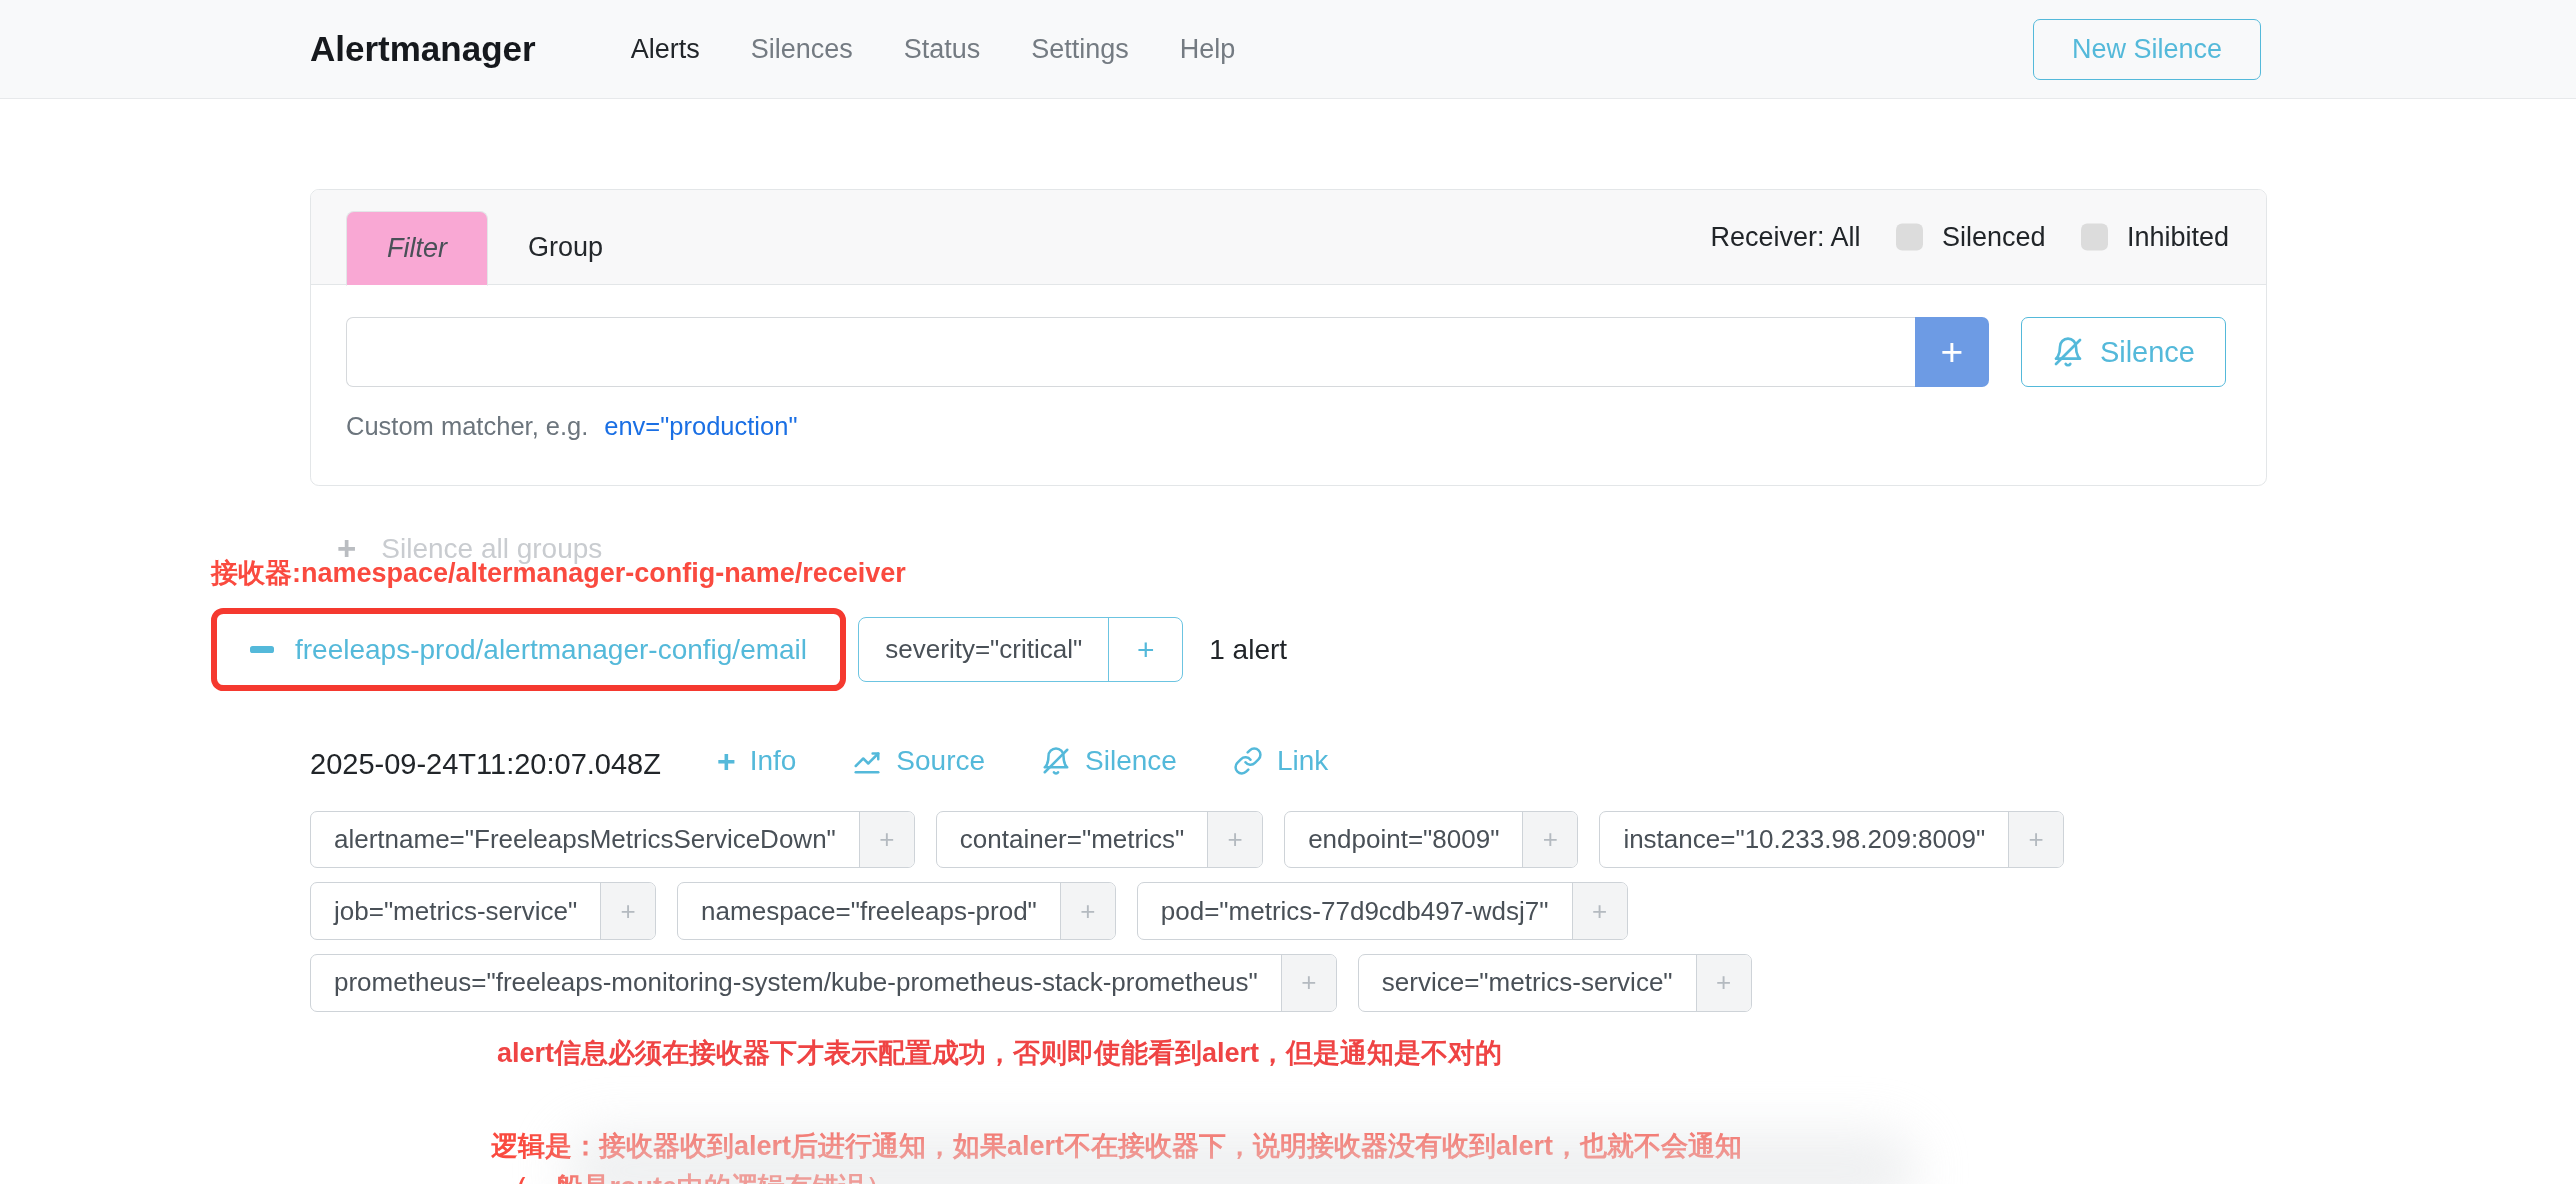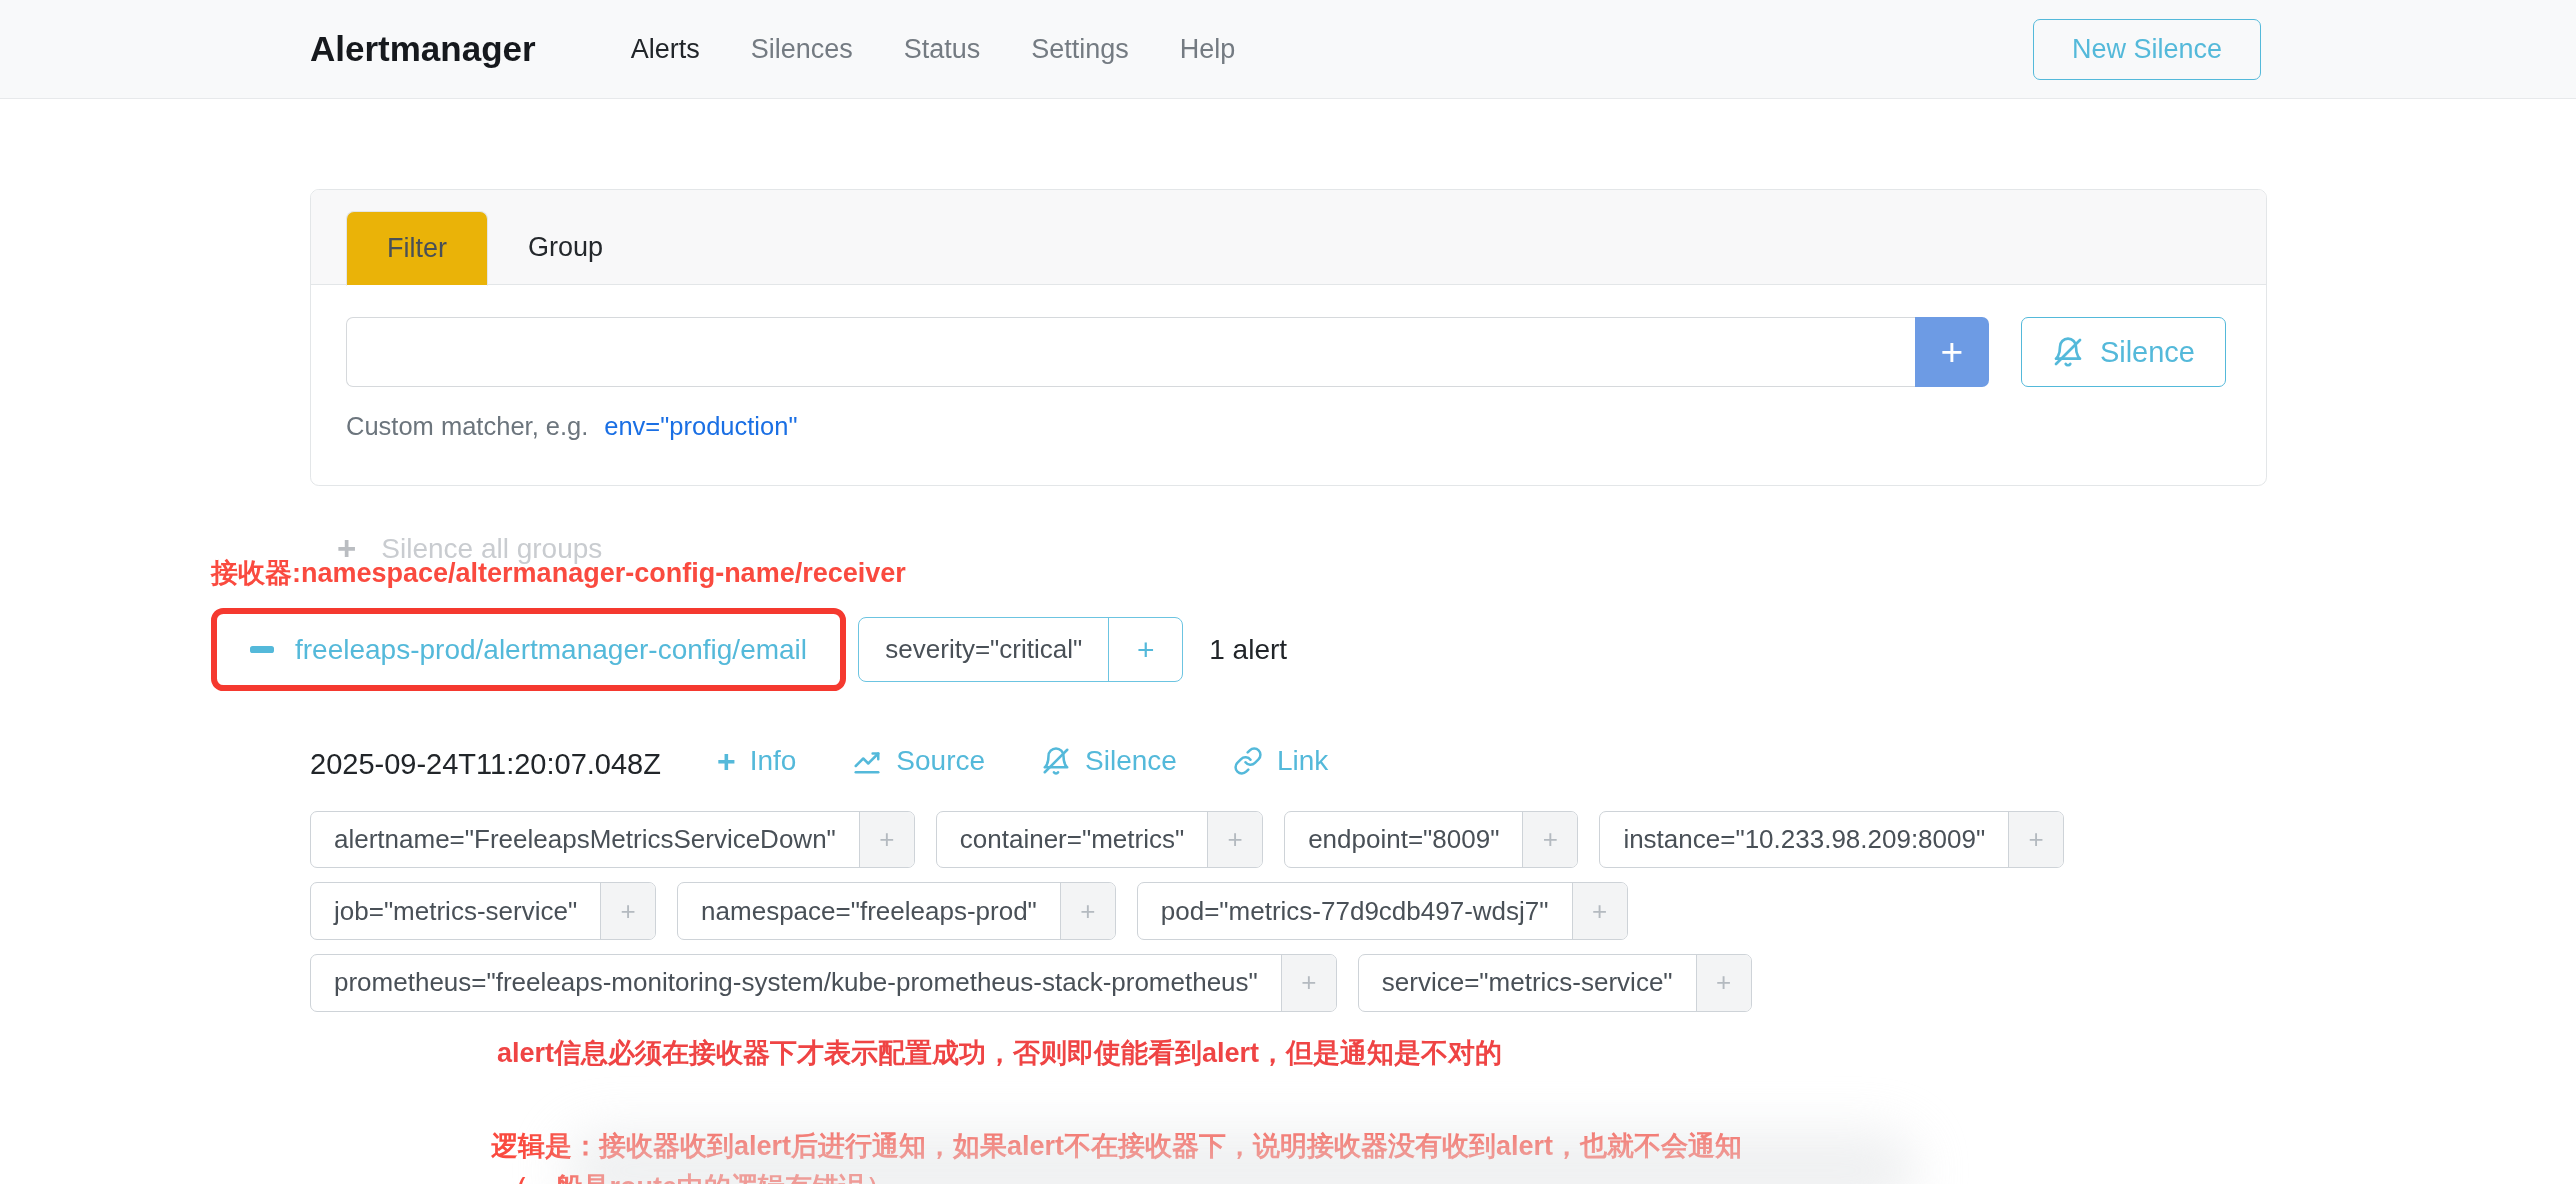--- a/index.html
+++ b/index.html
@@ -15,22 +15,22 @@
   .btn-new-silence { margin-left:auto; border:1.8px solid #54b9da; color:#54b9da;
             background:transparent; border-radius:7px; font-size:27px;
             padding:14px 38px; cursor:pointer; font-family:inherit; }
 
   
   .card { width:1957px; margin:90px 0 0 310px; border:1.8px solid #e3e6e8; border-radius:8.8px; }
   .card-header { position:relative; background:#f8f8f9; border-bottom:1.8px solid #e3e6e8;
             border-radius:8px 8px 0 0; padding:21px 35px 0 35px; display:flex; align-items:flex-end; }
   .tabs { display:flex; margin-bottom:-1.8px; }
   .tab { font-size:27px; padding:21px 40px; cursor:pointer; color:#24282c; }
-  .tab.active { background:#eab308; color:#495057; border:1.8px solid #e3e6e8; border-bottom-color:#fff;
-            border-radius:8px 8px 0 0; }
+  .tab.active { background:#f9a8d4; color:#495057; border:1.8px solid #e3e6e8; border-bottom-color:#fff;
+            border-radius:8px 8px 0 0;font-style:italic; }
   .header-right { position:absolute; right:37px; top:50%; transform:translateY(-50%);
             display:flex; align-items:center; gap:35px; font-size:27px; color:#212529; }
   .check-item { display:flex; align-items:center; gap:19.4px; cursor:pointer; }
   .checkbox { width:27px; height:27px; background:#dcdcdc; border-radius:6.2px; }
 
   .card-body { padding:32px 40px 44px 35px; }
   .input-row { display:flex; align-items:stretch; }
   .input-group { display:flex; flex:1; }
   .matcher-input { flex:1; height:70px; border:1.8px solid #d6d9dc; border-right:none;
             border-radius:7px 0 0 7px; font-size:26px; padding:0 21px; outline:none;
@@ -101,20 +101,31 @@
   <div class="nav-link">Help</div>
   <button class="btn-new-silence">New Silence</button>
 </div>
 
 <div class="card">
   <div class="card-header">
     <div class="tabs">
       <div class="tab active">Filter</div>
       <div class="tab">Group</div>
     </div>
+    <div class="header-right">
+      <span>Receiver: All</span>
+      <span class="check-item">
+        <span class="checkbox"></span>
+        <span>Silenced</span>
+      </span>
+      <span class="check-item">
+        <span class="checkbox"></span>
+        <span>Inhibited</span>
+      </span>
+    </div>
   </div>
   <div class="card-body">
     <div class="input-row">
       <div class="input-group">
         <input class="matcher-input" type="text" value="" style="">
         <button class="btn-add">+</button>
       </div>
       <button class="btn-silence">
         <svg width="32" height="32" viewBox="0 0 24 24" fill="none" stroke="#54b9da" stroke-width="2" stroke-linecap="round" stroke-linejoin="round">
           <path d="M18 8A6 6 0 0 0 6 8c0 7-3 9-3 9h18s-3-2-3-9"></path>

